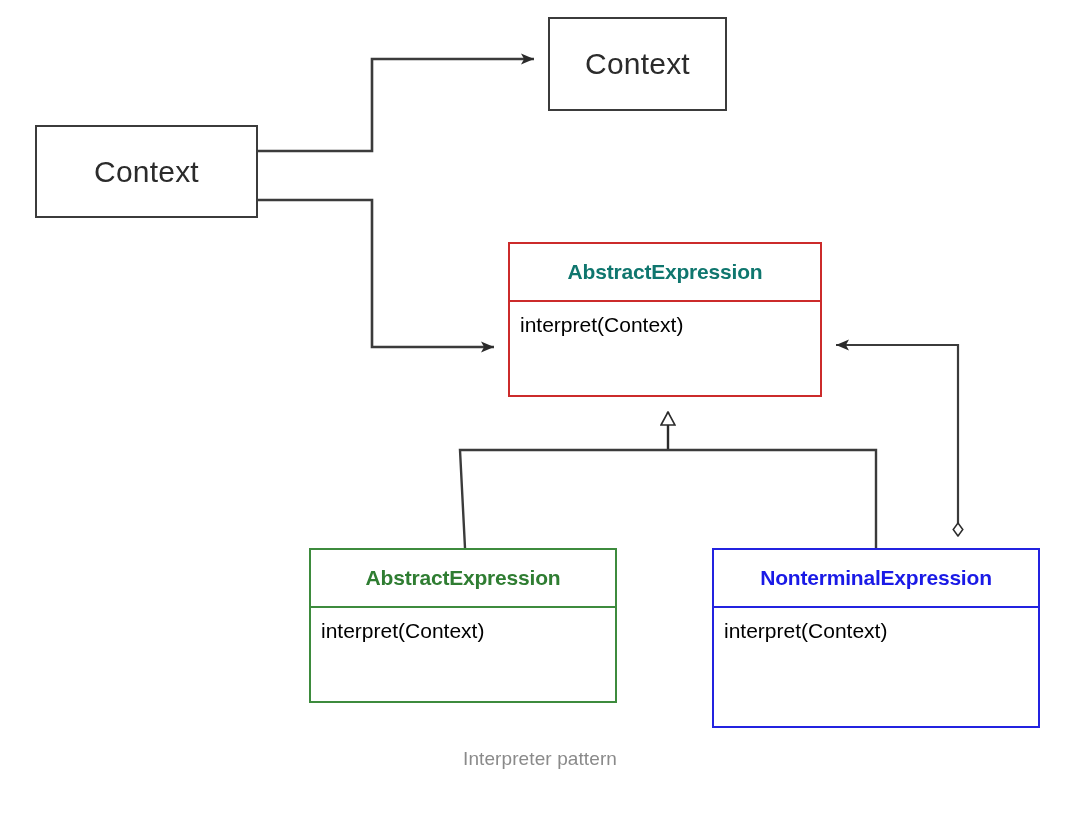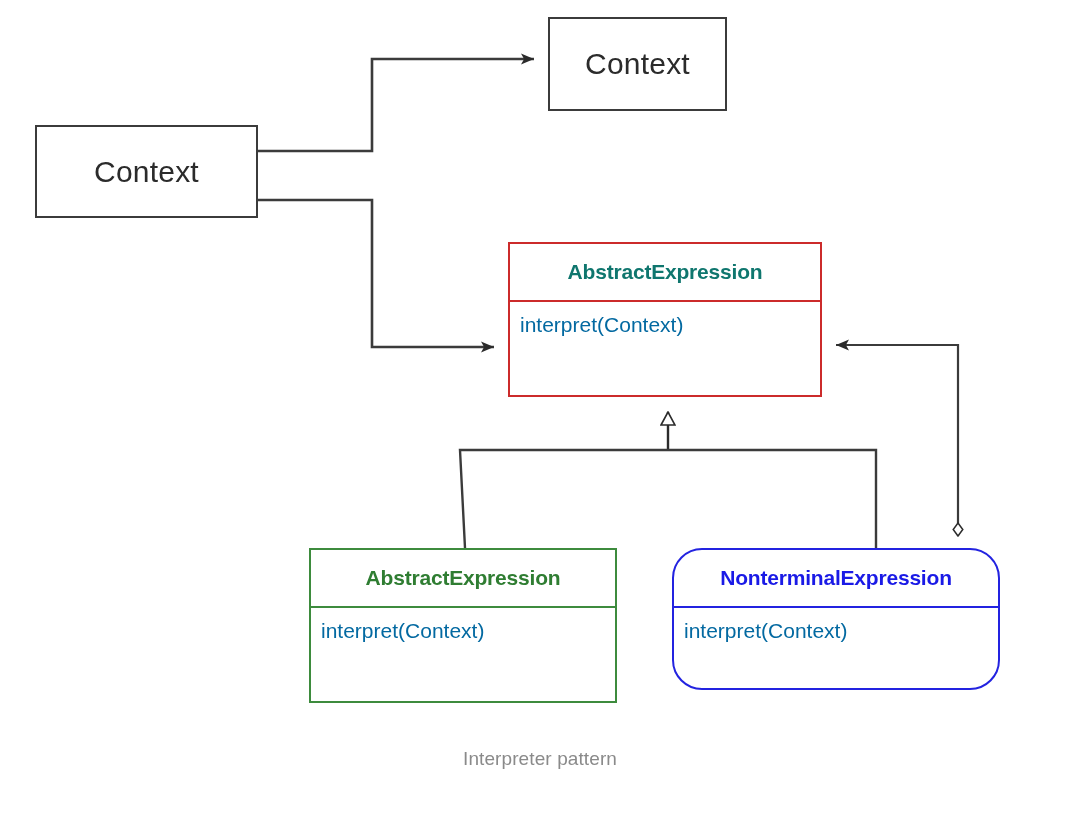--- a/index.html
+++ b/index.html
@@ -48,21 +48,21 @@
     font-size: 21px;
     letter-spacing: -0.2px;
     white-space: nowrap;
   }
   .uml-box .compartment-body {
     box-sizing: border-box;
     width: 100%;
     border-top: 2px solid #333333;
     padding: 11px 0 0 10px;
     font-size: 21px;
-    color: #0369a1;
+    color: #000000;
     white-space: nowrap;
   }
 
   
   .plain-box {
     position: absolute;
     box-sizing: border-box;
     background: #ffffff;
     border: 2px solid #3b3b3b;
     display: flex;
@@ -78,21 +78,21 @@
   #box-context  { left: 548px; top: 17px;  width: 179px; height: 94px; }
 
   #box-abstract-expression { left: 508px; top: 242px; width: 314px; height: 155px; border-color: #cc2b2b; }
   #box-abstract-expression .compartment-title  { height: 56px; color: #0f766e; }
   #box-abstract-expression .compartment-body   { height: 99px; border-top-color: #cc2b2b; }
 
   #box-terminal-expression { left: 309px; top: 548px; width: 308px; height: 155px; border-color: #3d8b3d; }
   #box-terminal-expression .compartment-title  { height: 56px; color: #2f7d32; }
   #box-terminal-expression .compartment-body   { height: 99px; border-top-color: #3d8b3d; }
 
-  #box-nonterminal-expression { left: 672px; top: 548px; width: 328px; height: 142px; border-color: #2323e0; border-radius: 30px; }
+  #box-nonterminal-expression { left: 712px; top: 548px; width: 328px; height: 180px; border-color: #2323e0; }
   #box-nonterminal-expression .compartment-title { height: 56px; color: #1a1ae6; }
   #box-nonterminal-expression .compartment-body  { height: 99px; border-top-color: #2323e0; }
 
   
   #diagram-caption {
     position: absolute;
     left: 0;
     top: 748px;
     width: 1080px;
     text-align: center;

